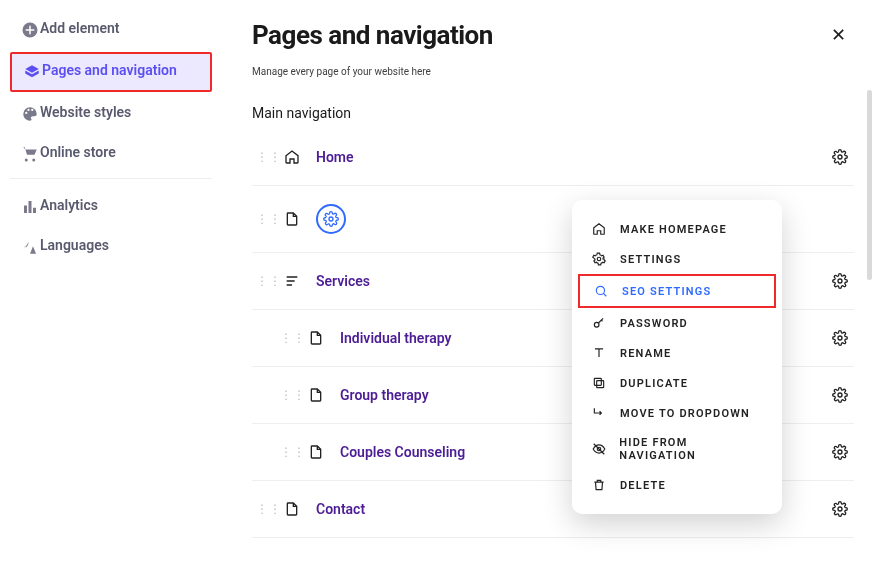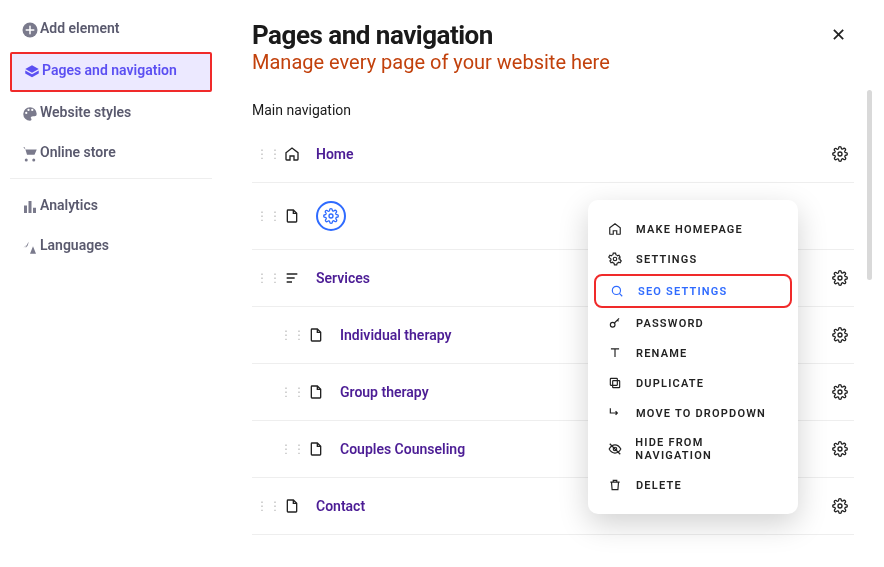--- a/index.html
+++ b/index.html
@@ -40,21 +40,21 @@
   .sb-item.active .ic { color:#5b4ff2; }
   .sb-divider { height:1px; background:#eee; margin:6px 0 10px; }
   
   .panel {
     flex: 1;
     padding: 20px 30px 20px 30px;
     position: relative;
   }
   .panel-head { display:flex; justify-content:space-between; align-items:flex-start; }
   .panel-title { font-size: 26px; font-weight: 700; letter-spacing:-0.5px; }
-  .panel-sub { color:#c2410c; font-size:20px; margin-top:0; }
+  .panel-sub { color:#404040; font-size:10px; margin-top:16px; }
   .close-x { font-size:18px; color:#222; cursor:pointer; padding:4px 8px; }
   .section-label { font-weight:400; font-size:14px; margin-top:28px; margin-bottom:8px; }
   .nav-list { }
   .nav-row {
     display:flex;
     align-items:center;
     gap:14px;
     padding:18px 4px;
     border-bottom:1px solid #eee;
   }
@@ -80,38 +80,37 @@
   .scroll-hint { position:absolute; right:12px; top:90px; width:5px; height:190px; background:#d9d9d9; border-radius:3px; }
   
   .menu {
     position:absolute;
     left:572px; top:200px;
     width:210px;
     background:#fff;
     border-radius:10px;
     box-shadow:0 10px 30px rgba(0,0,0,0.18);
     padding:14px 6px;
-    margin-left:16px;
   }
   .menu-item {
     display:flex; align-items:center; gap:12px;
     padding:8px 14px;
     font-size:11px;
     font-weight:600;
     letter-spacing:1.2px;
     color:#222;
     cursor:pointer;
     text-transform:uppercase;
     border-radius:4px;
   }
   .menu-item .mic { width:16px; display:flex; }
   .menu-item.hl {
     color:#2f6bff;
     border:2px solid #f02a2a;
-    border-radius:8px;
+    border-radius:0;
   }
   svg { display:block; }
 </style>
 </head>
 <body>
 
 <div class="layout">
 
   <div class="sidebar">
     <div class="sb-item">

